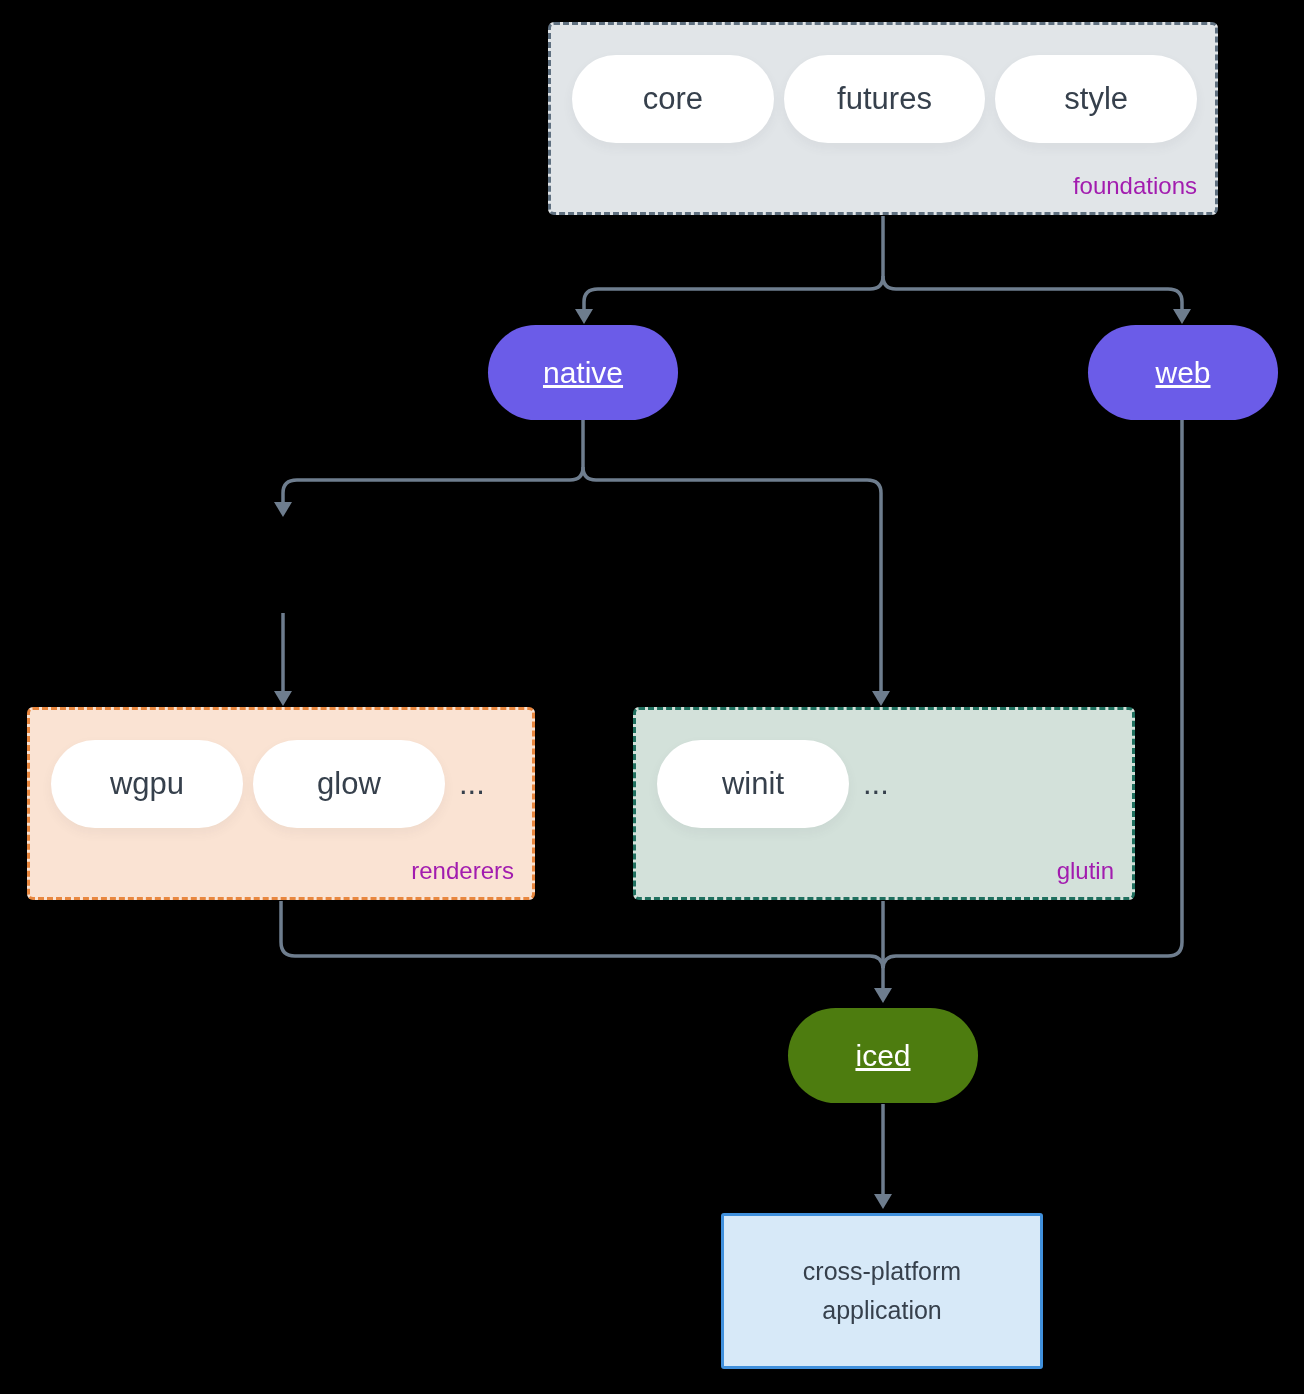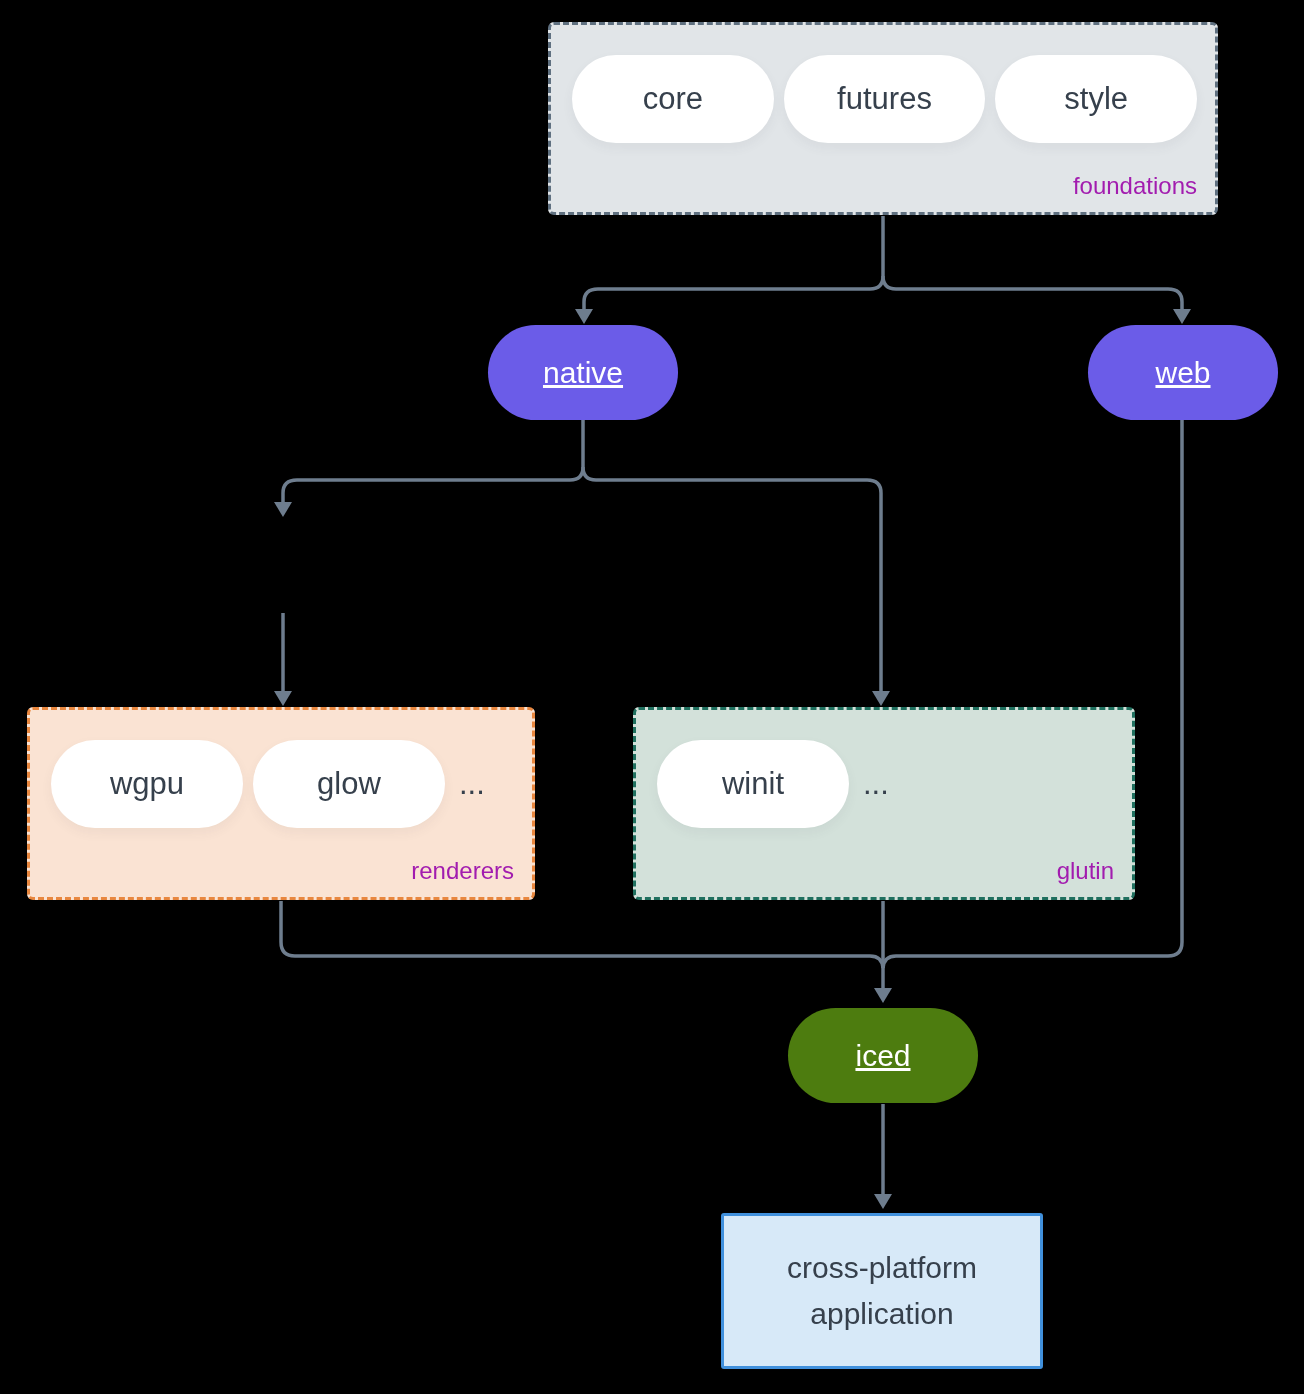--- a/index.html
+++ b/index.html
@@ -34,21 +34,21 @@
   .node.native{left:488px;top:325px;background:#6b5ce8;}
   .node.web{left:1088px;top:325px;background:#6b5ce8;}
   .node.graphics{left:188px;top:518px;background:#e2823d;}
   .node.iced{left:788px;top:1008px;background:#4d7c0f;}
 
   .app-box{
     position:absolute;left:721px;top:1213px;width:322px;height:156px;box-sizing:border-box;
     background:#d7e9f8;border:3px solid #4090dc;border-radius:3px;
     display:flex;align-items:center;justify-content:center;
   }
-  .app-box .app-text{width:250px;text-align:center;font-size:30px;line-height:1.55;color:#36404c;}
+  .app-box .app-text{width:250px;text-align:center;font-size:25px;line-height:1.55;color:#36404c;}
 </style>
 </head>
 <body>
 
 <div class="canvas">
 
   <svg class="wires" viewBox="0 0 1304 1394">
 
     <path d="M883 216 L883 276 Q883 289 870 289 L598 289 Q584 289 584 302 L584 311"></path>
     <path d="M883 276 Q883 289 896 289 L1168 289 Q1182 289 1182 302 L1182 311"></path>

